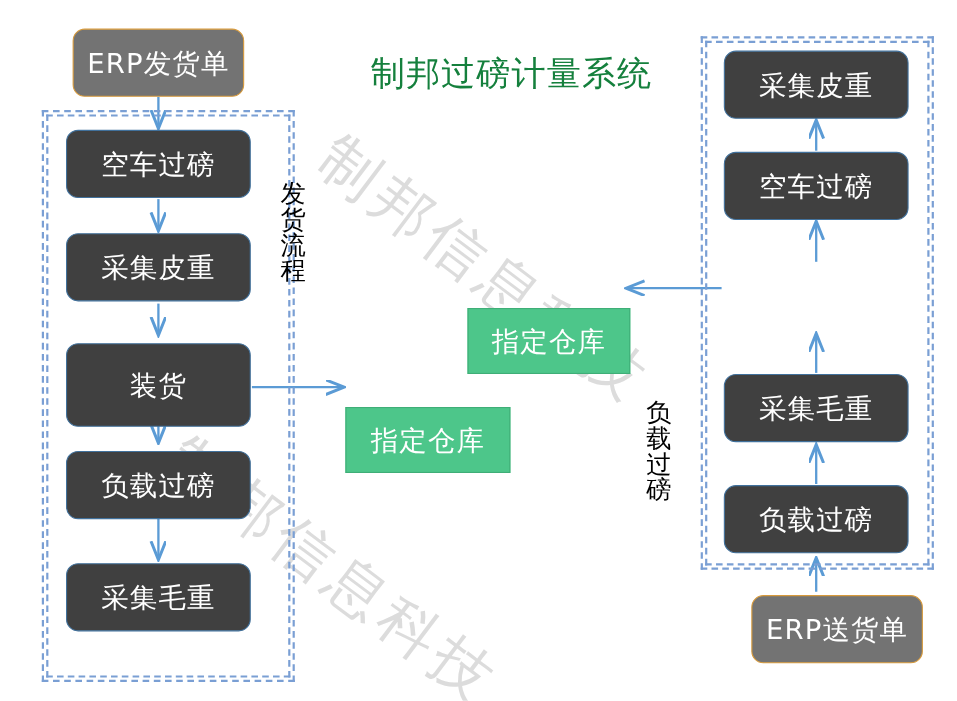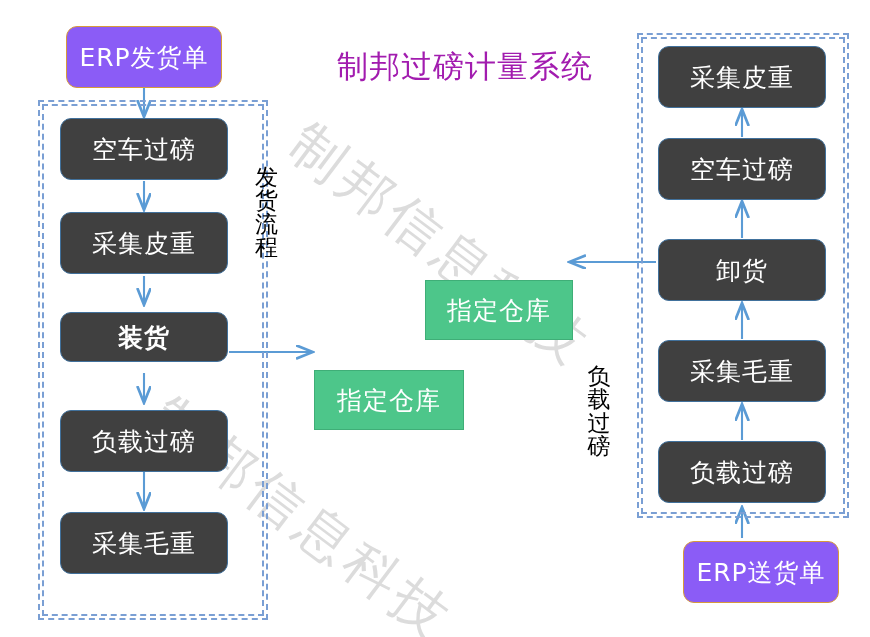--- a/index.html
+++ b/index.html
@@ -54,21 +54,21 @@
     font-size:25px;
     letter-spacing:1px;
     white-space:nowrap;
   }
   .node.blue{
     background:#404040;
     border:1.5px solid #41719C;
     border-radius:11px;
   }
   .node.orange{
-    background:#8b5cf6;
+    background:#737373;
     border:1.5px solid #D79A3C;
     border-radius:11px;
   }
   .node.green{
     background:#4DC68A;
     border:1.5px solid #3FAE77;
     border-radius:0px;
     margin-top:48px;
   }
 
@@ -81,21 +81,21 @@
     text-align:center;
     width:26px;
     white-space:normal;
     word-break:break-all;
     letter-spacing:0px;
   }
 
   
   .title{
     position:absolute;
-    color:#a21caf;
+    color:#15803d;
     font-size:31px;
     letter-spacing:1px;
     white-space:nowrap;
   }
 
   
   svg.links{position:absolute;left:0;top:0;width:870px;height:637px;pointer-events:none;}
 </style>
 </head>
 <body>
@@ -137,21 +137,21 @@
   <div class="node orange" style="left:66px;top:26px;width:156px;height:62px;">
     <span>ERP发货单</span>
   </div>
 
   <div class="node blue" style="left:60px;top:118px;width:168px;height:62px;">
     <span>空车过磅</span>
   </div>
   <div class="node blue" style="left:60px;top:212px;width:168px;height:62px;">
     <span>采集皮重</span>
   </div>
-  <div class="node blue" style="left:60px;top:312px;width:168px;height:50px;font-weight:bold;">
+  <div class="node blue" style="left:60px;top:312px;width:168px;height:76px;">
     <span>装货</span>
   </div>
   <div class="node blue" style="left:60px;top:410px;width:168px;height:62px;">
     <span>负载过磅</span>
   </div>
   <div class="node blue" style="left:60px;top:512px;width:168px;height:62px;">
     <span>采集毛重</span>
   </div>
 
   <div class="node green" style="left:314px;top:322px;width:150px;height:60px;">
@@ -163,23 +163,20 @@
 
   <div class="frame" style="left:637px;top:33px;width:212px;height:485px;"></div>
   <div class="vlabel" style="left:586px;top:365px;">负载过磅</div>
 
   <div class="node blue" style="left:658px;top:46px;width:168px;height:62px;">
     <span>采集皮重</span>
   </div>
   <div class="node blue" style="left:658px;top:138px;width:168px;height:62px;">
     <span>空车过磅</span>
   </div>
-  <div class="node blue" style="left:658px;top:239px;width:168px;height:62px;">
-    <span>卸货</span>
-  </div>
   <div class="node blue" style="left:658px;top:340px;width:168px;height:62px;">
     <span>采集毛重</span>
   </div>
   <div class="node blue" style="left:658px;top:441px;width:168px;height:62px;">
     <span>负载过磅</span>
   </div>
 
   <div class="node orange" style="left:683px;top:541px;width:156px;height:62px;">
     <span>ERP送货单</span>
   </div>

